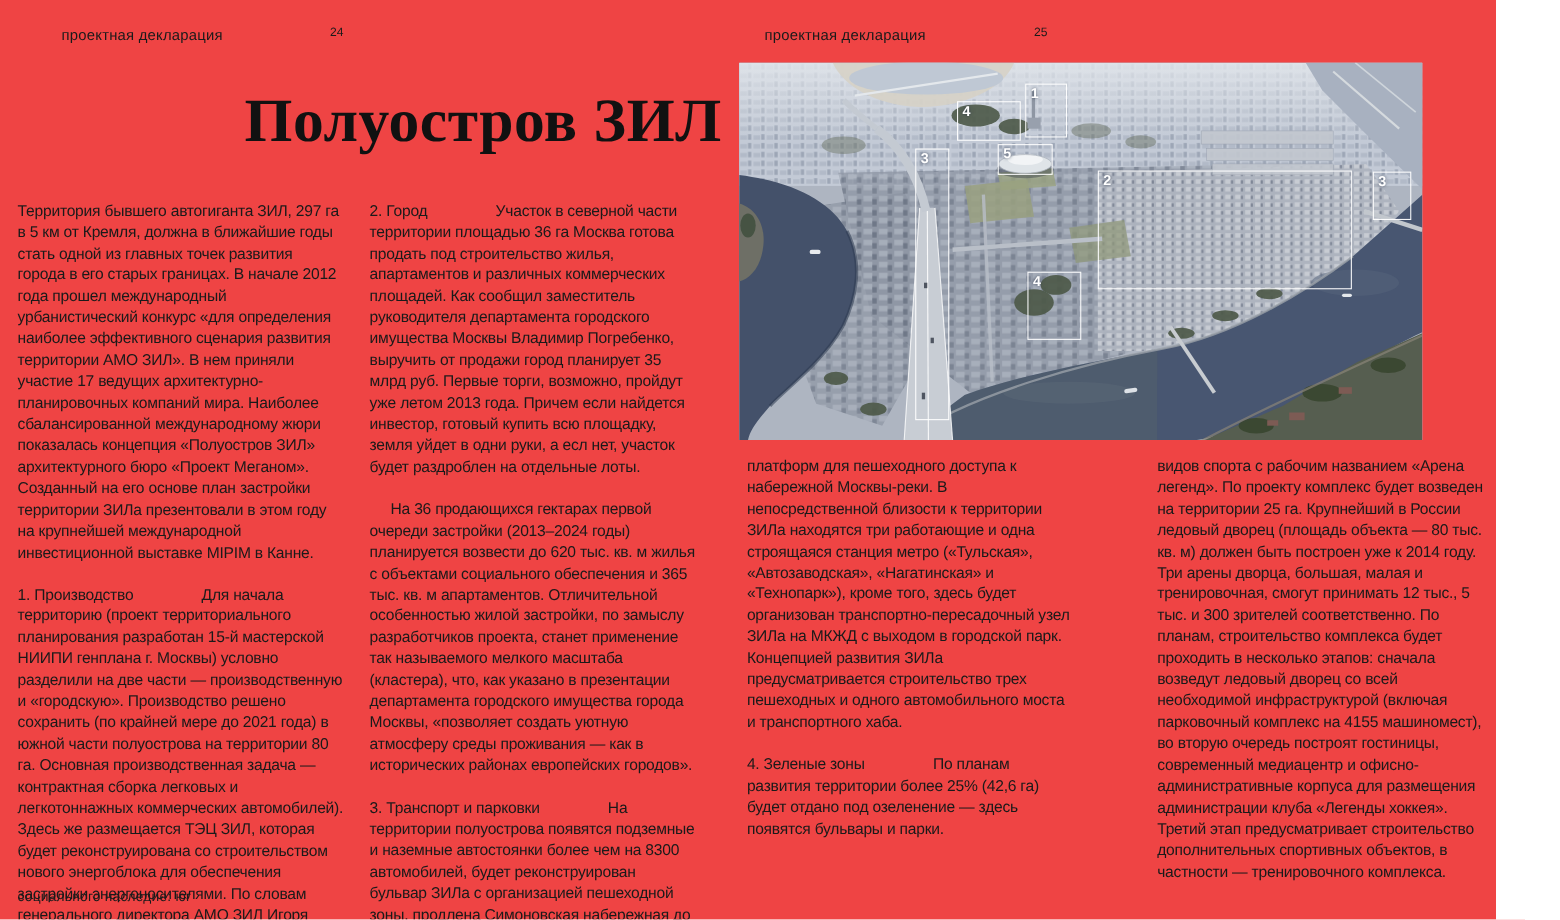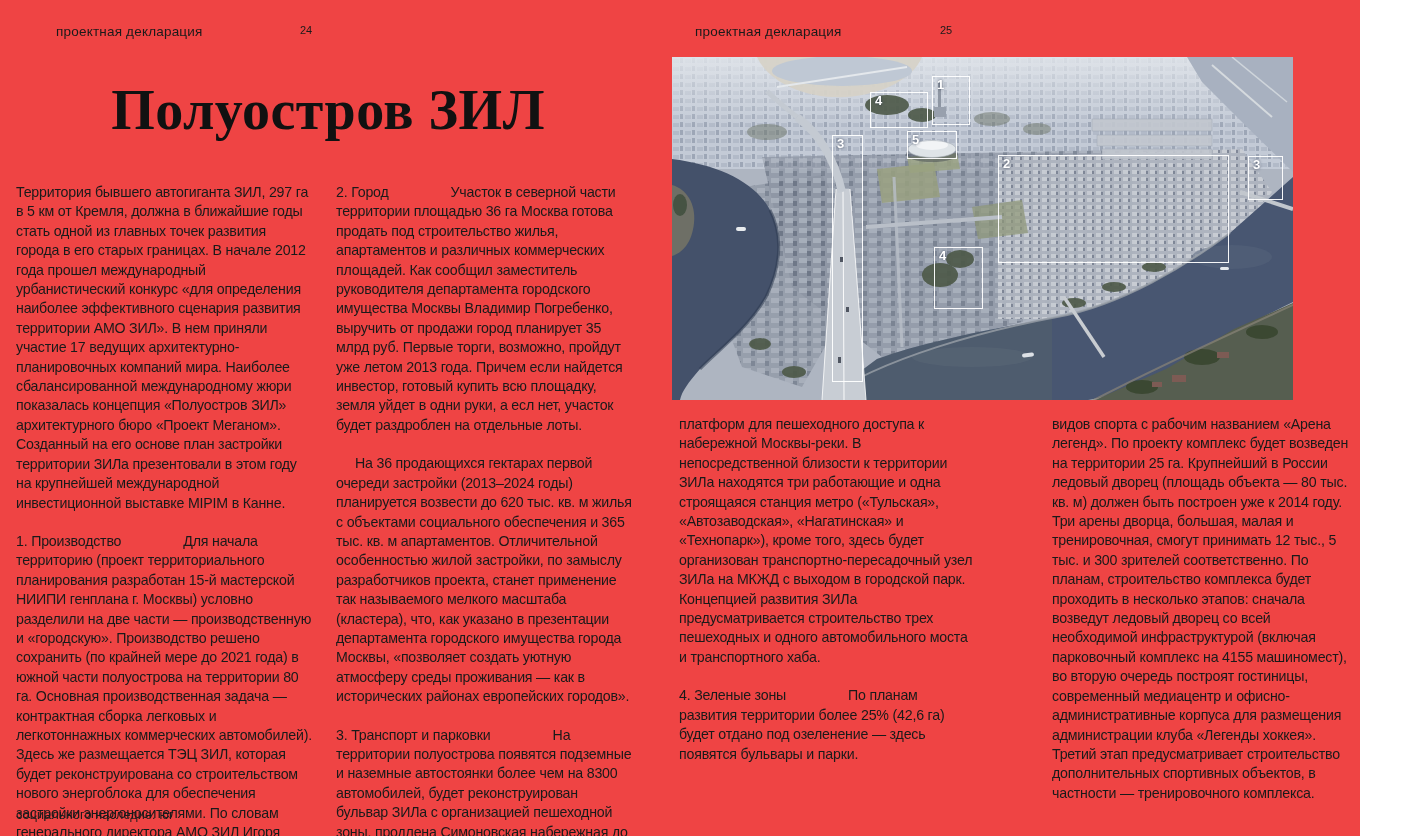--- a/index.html
+++ b/index.html
@@ -7,21 +7,21 @@
     position:relative; width:1360px; height:836px; background:#ef4444;
     font-family:"Liberation Sans", sans-serif; color:#1a1a1a; overflow:hidden;text-decoration:underline;
   }
   .hdr { position:absolute; top:24px; font-size:13.5px; letter-spacing:.2px; }
   .pagenum { position:absolute; top:24px; font-size:11px; }
   .author {
     position:absolute; left:0; top:58px; width:656px; text-align:center;
     font-size:15px; text-decoration:underline; text-underline-offset:3px;
   }
   .title {
-    position:absolute; left:0; top:78px; width:656px; text-align:center;
+    position:absolute; left:0; top:78px; width:656px; text-align:right;
     font-family:"Liberation Serif", serif; font-size:56px; font-weight:600;
     letter-spacing:.5px; color:#111;
   }
   .col {
     position:absolute; width:296px; font-size:14.2px; line-height:19.4px;
     letter-spacing:-0.2px; text-align:left;
   }
   .col p { margin:0 0 19px 0; }
   .plabel { white-space:nowrap; }
   .ptab { display:inline-block; width:62px; }

